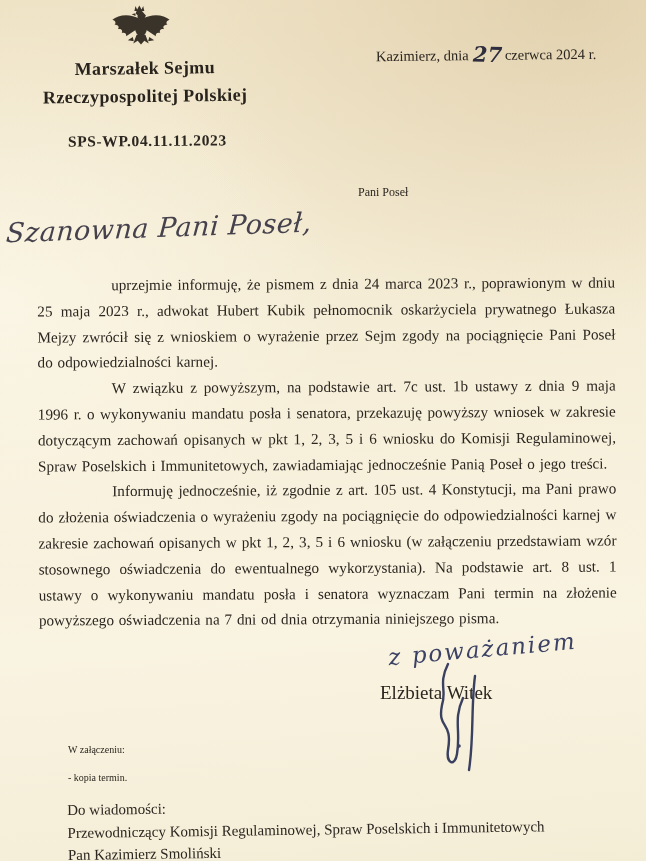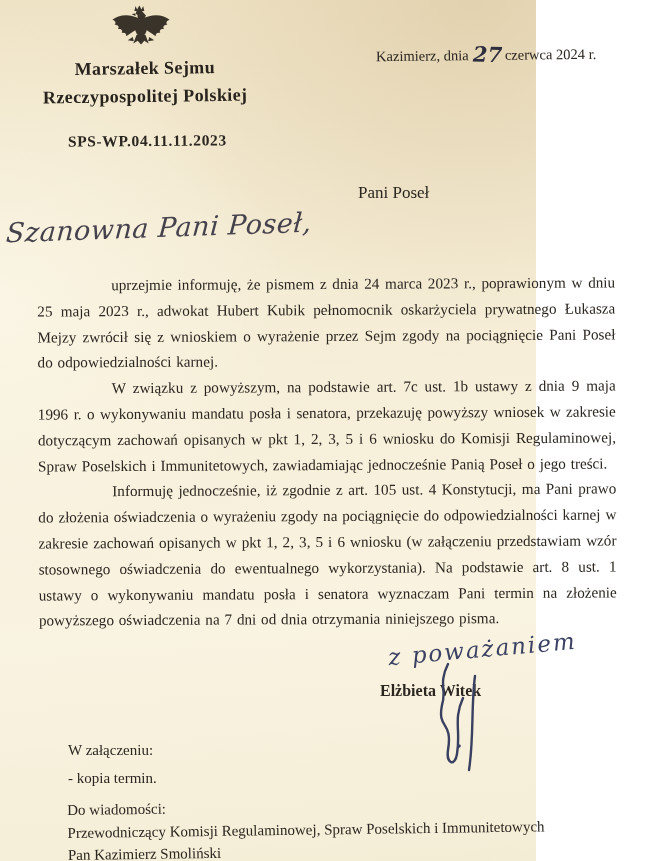--- a/index.html
+++ b/index.html
@@ -1,21 +1,21 @@
 <!DOCTYPE html>
 <html><head>
 <meta charset="utf-8">
 <style>
   html,body { margin:0; padding:0; }
   body {
     width:646px; height:861px; overflow:hidden;
     font-family:"Liberation Serif", serif;
   }
   .paper {
-    position:relative; width:536px; height:861px;
+    position:relative; width:646px; height:861px;
     background:
       radial-gradient(120% 70% at 88% 0%, rgba(205,180,135,0.38), rgba(205,180,135,0) 55%),
       radial-gradient(90% 55% at 0% 35%, rgba(255,253,242,0.55), rgba(255,253,242,0) 60%),
       linear-gradient(176deg, #efe3c6 0%, #f5edd6 38%, #f9f3e1 72%, #f4edd6 100%);
     color:#2d2822;
   }
   .emblem { position:absolute; left:108px; top:2px; width:66px; height:50px; }
   .sender-block {
     position:absolute; left:0; top:54px; width:290px; text-align:center;
     font-weight:bold; font-size:18px; line-height:28px; letter-spacing:0.4px;
@@ -28,40 +28,40 @@
   .dateline {
     position:absolute; left:376px; top:40px; font-size:14.5px; white-space:nowrap;
     transform:rotate(-0.6deg); color:#2b2620;
   }
   .hand { font-family:"DejaVu Serif", serif; font-style:italic; }
   .date-day {
     display:inline-block; font-size:21px; font-weight:bold; color:#2e2e3e;
     transform:translateY(2px) rotate(2deg); margin:0 3px 0 4px;
   }
   .addressee {
-    position:absolute; left:358px; top:179px; font-size:17px; line-height:27px;
+    position:absolute; left:358px; top:179px; font-size:12px; line-height:27px;
     color:#2b2620;
   }
   .greeting {
     position:absolute; left:6px; top:212px; font-size:27px; letter-spacing:0.5px;
     color:#46424d; transform:rotate(-2deg) skewX(-6deg); white-space:nowrap;
   }
   .body-block {
     position:absolute; left:38px; top:271px; width:578px;
     font-size:15.2px; line-height:25.8px; text-align:justify;
     transform:rotate(-0.3deg); color:#2b2620;
   }
   .body-block p { margin:0; text-indent:74px; word-spacing:1px; }
   .valediction {
     position:absolute; left:388px; top:636px; font-size:23px; letter-spacing:2px;
     color:#3c4263; transform:rotate(-5deg); white-space:nowrap;
   }
-  .signer-name { position:absolute; left:380px; top:682px; font-size:16px; color:#2b2620;font-weight:bold; }
+  .signer-name { position:absolute; left:380px; top:682px; font-size:19px; color:#2b2620; }
   .signature-svg { position:absolute; left:418px; top:658px; width:80px; height:120px; }
-  .attachments { position:absolute; left:68px; top:736px; font-size:15px; line-height:28px; color:#2b2620; }
+  .attachments { position:absolute; left:68px; top:736px; font-size:10px; line-height:28px; color:#2b2620; }
   .cc-block {
     position:absolute; left:68px; top:799px; font-size:15px; line-height:22.5px;
     transform:rotate(-0.8deg); transform-origin:left bottom; color:#2b2620; white-space:nowrap;
   }
 </style>
 </head>
 <body>
 
 <div class="paper">
 

